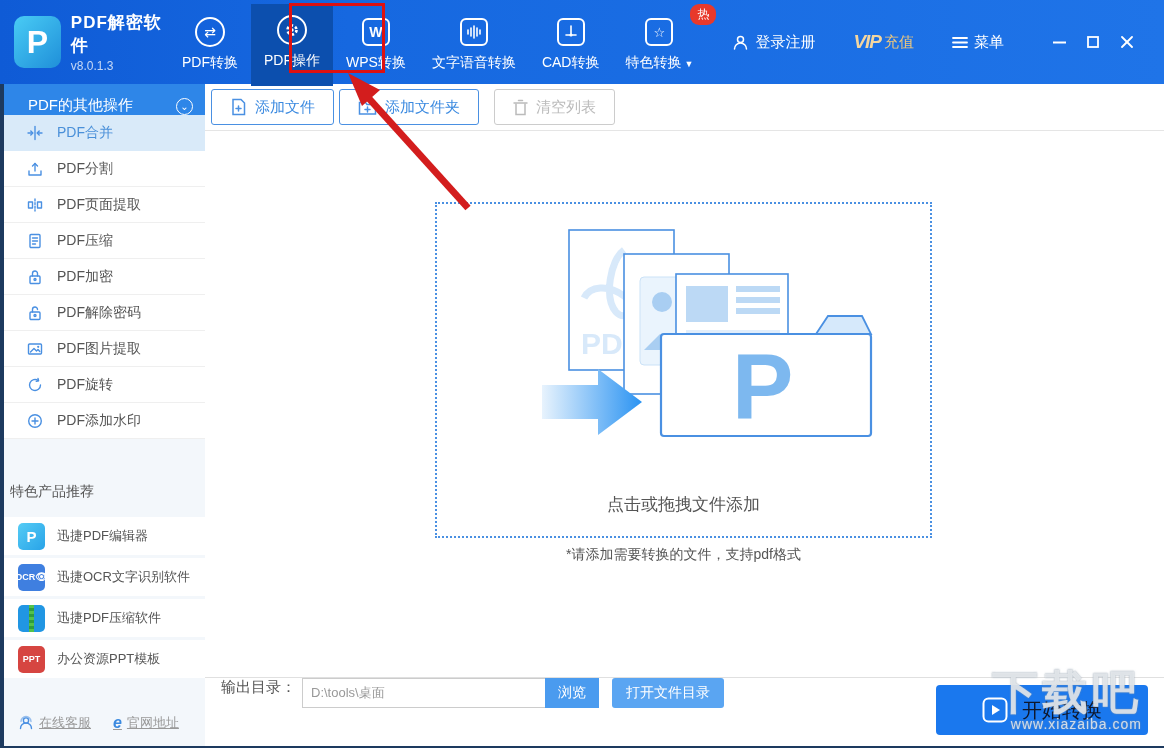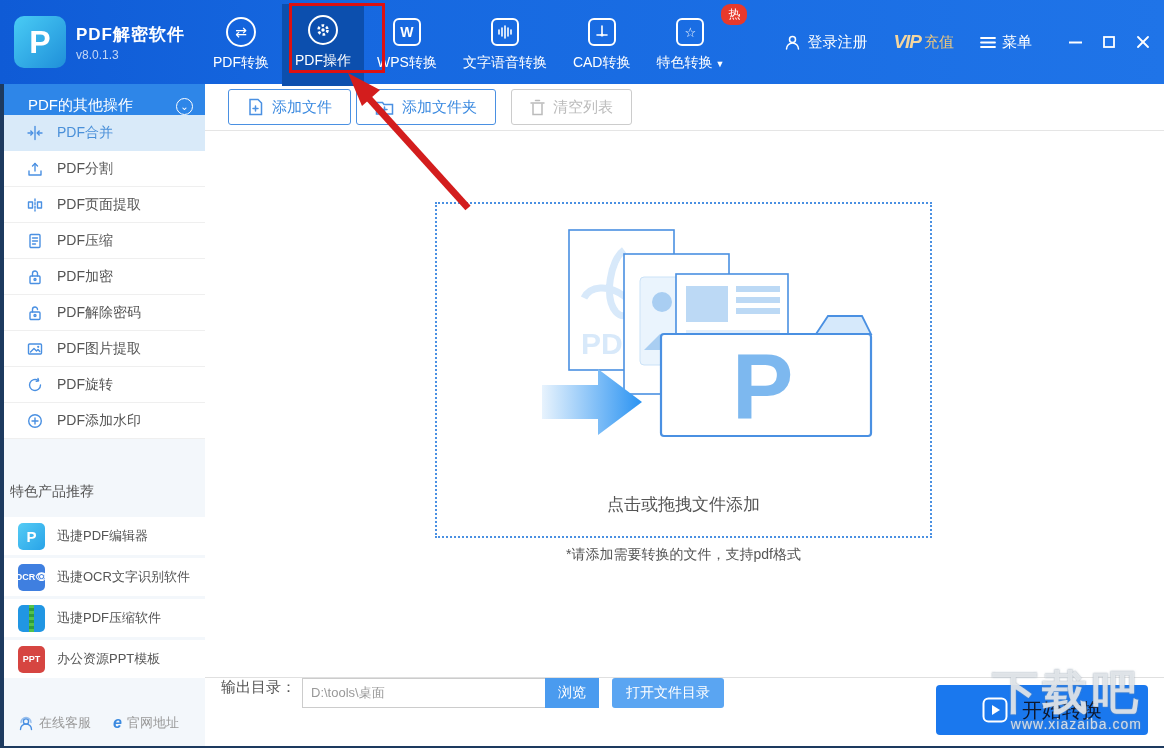--- a/index.html
+++ b/index.html
@@ -20,21 +20,21 @@
   .nav-item { position:relative; height:78px; margin-top:6px; padding:8px 13px 0 13px; display:flex; flex-direction:column;
     align-items:center; justify-content:flex-start; color:#fff; cursor:pointer; }
   .nav-item.selected { background:#0c4fae; height:82px; }
   .nav-ico { height:36px; display:flex; align-items:center; justify-content:center; }
   .nav-label { font-size:14px; margin-top:4px; white-space:nowrap; }
   .circle-ico { width:30px; height:30px; border:2px solid #fff; border-radius:50%; display:flex; align-items:center; justify-content:center; font-size:14px; color:#fff; }
   .rect-ico { width:28px; height:28px; border:2px solid #fff; border-radius:6px; display:flex; align-items:center; justify-content:center; font-size:14px; color:#fff; font-weight:bold; }
   .hot-badge { position:absolute; top:-2px; right:-10px; background:#e8392b; color:#fff; font-size:12px; padding:2px 7px; border-radius:9px; }
   .caret { font-size:9px; margin-left:3px; }
 
-  .top-right { margin-left:auto; display:flex; align-items:center; color:#fff; padding-right:4px; }
+  .top-right { margin-left:auto; display:flex; align-items:center; color:#fff; padding-right:20px;gap:12px; }
   .tr-item { display:flex; align-items:center; font-size:15px; margin-left:26px; cursor:pointer; white-space:nowrap; }
   .vip-brand { font-style:italic; font-weight:bold; font-size:19px; color:#f3d6a0; letter-spacing:-1px; margin-right:3px; }
   .vip-label { color:#eec87e; }
   .winbtns { display:flex; align-items:center; margin-left:26px; }
   .winbtn { width:34px; height:30px; display:flex; align-items:center; justify-content:center; color:#fff; font-size:15px; cursor:pointer; }
 
   
   .win-edge-left { position:absolute; left:0; top:84px; width:4px; height:664px; background:#1d3a5f; z-index:6; }
   .win-edge-bottom { position:absolute; left:0; top:746px; width:1164px; height:2px; background:#1d3a5f; z-index:6; }
 
@@ -56,27 +56,27 @@
   .product-ico { width:27px; height:27px; border-radius:5px; margin-right:12px; display:flex; align-items:center; justify-content:center;
     color:#fff; font-weight:bold; position:relative; overflow:hidden; }
   .product-label { font-size:13px; color:#555; white-space:nowrap; }
   .p-editor { background:linear-gradient(135deg,#55ccf5,#28a3e8); font-size:15px; }
   .p-ocr   { background:#3f7fe0; font-size:9px; flex-direction:row; line-height:8px; }
   .p-zip   { background:#2196e3; }
   .p-zip .zipper { position:absolute; left:11px; top:0; width:5px; height:27px; background:repeating-linear-gradient(180deg,#53c24b 0 3px,#2f9e3c 3px 6px); }
   .p-ppt   { background:#d64541; font-size:9px; }
 
   .side-footer { margin-top:auto; display:flex; align-items:center; padding:0 0 14px 14px; }
-  .side-link { display:flex; align-items:flex-end; font-size:13px; color:#999; margin-right:22px; cursor:pointer; }
+  .side-link { display:flex; align-items:center; font-size:13px; color:#999; margin-right:22px; cursor:pointer;text-decoration:underline; }
   .side-link .lico { margin-right:5px; display:flex; align-items:center; }
   .e-ico { color:#3b8ae0; font-weight:bold; font-style:italic; font-size:16px; }
 
   
   .main { position:absolute; left:205px; top:84px; width:959px; height:662px; background:#fff; }
-  .toolbar { height:46px; display:flex; align-items:center; padding-left:23px; }
+  .toolbar { height:46px; display:flex; align-items:center; padding-left:6px; }
   .tb-btn { height:36px; display:flex; align-items:center; justify-content:center; border:1px solid #4a90e2; border-radius:3px;
     background:#fff; color:#3b8ae0; font-size:15px; cursor:pointer; padding:0 18px; margin-right:5px; }
   .tb-btn svg { stroke:#4a90e2; fill:none; stroke-width:1.5; stroke-linecap:round; margin-right:8px; }
   .tb-btn.disabled { border-color:#ccc; color:#bbb; margin-left:10px; }
   .tb-btn.disabled svg { stroke:#bbb; }
   .tb-divider { position:absolute; left:0; top:46px; width:959px; height:1px; background:#e5e5e5; }
 
   .dropzone { position:absolute; left:230px; top:118px; width:497px; height:336px; border:2px dotted #4a90e2; background:#fff; cursor:pointer; }
   .dz-illu { position:absolute; left:50%; top:18px; transform:translateX(-50%); }
   .dz-hint { position:absolute; left:0; bottom:20px; width:100%; text-align:center; font-size:17px; color:#555; }

